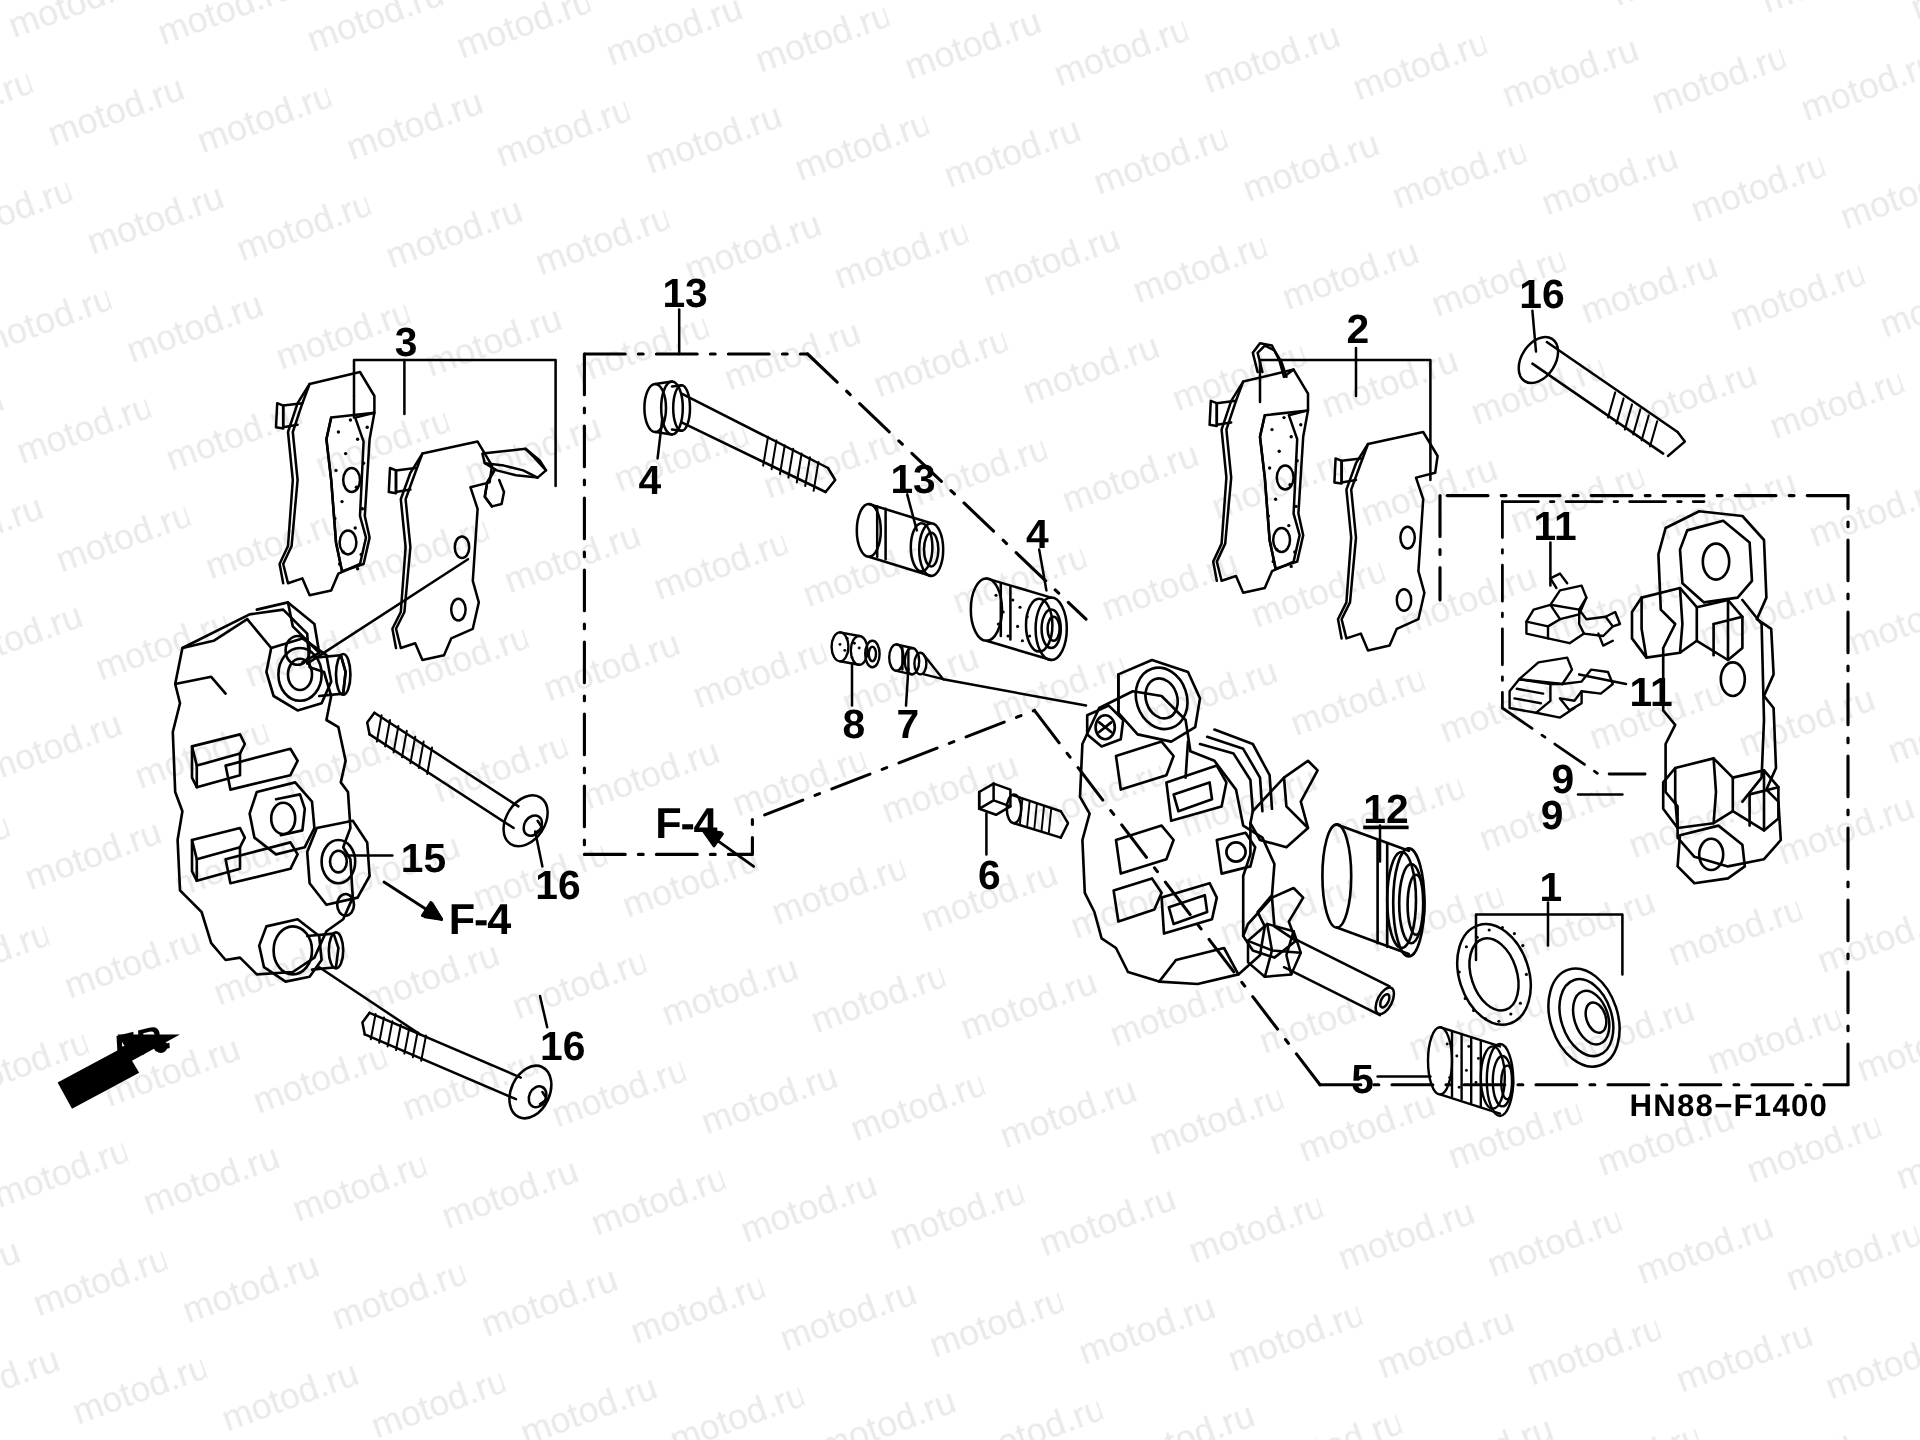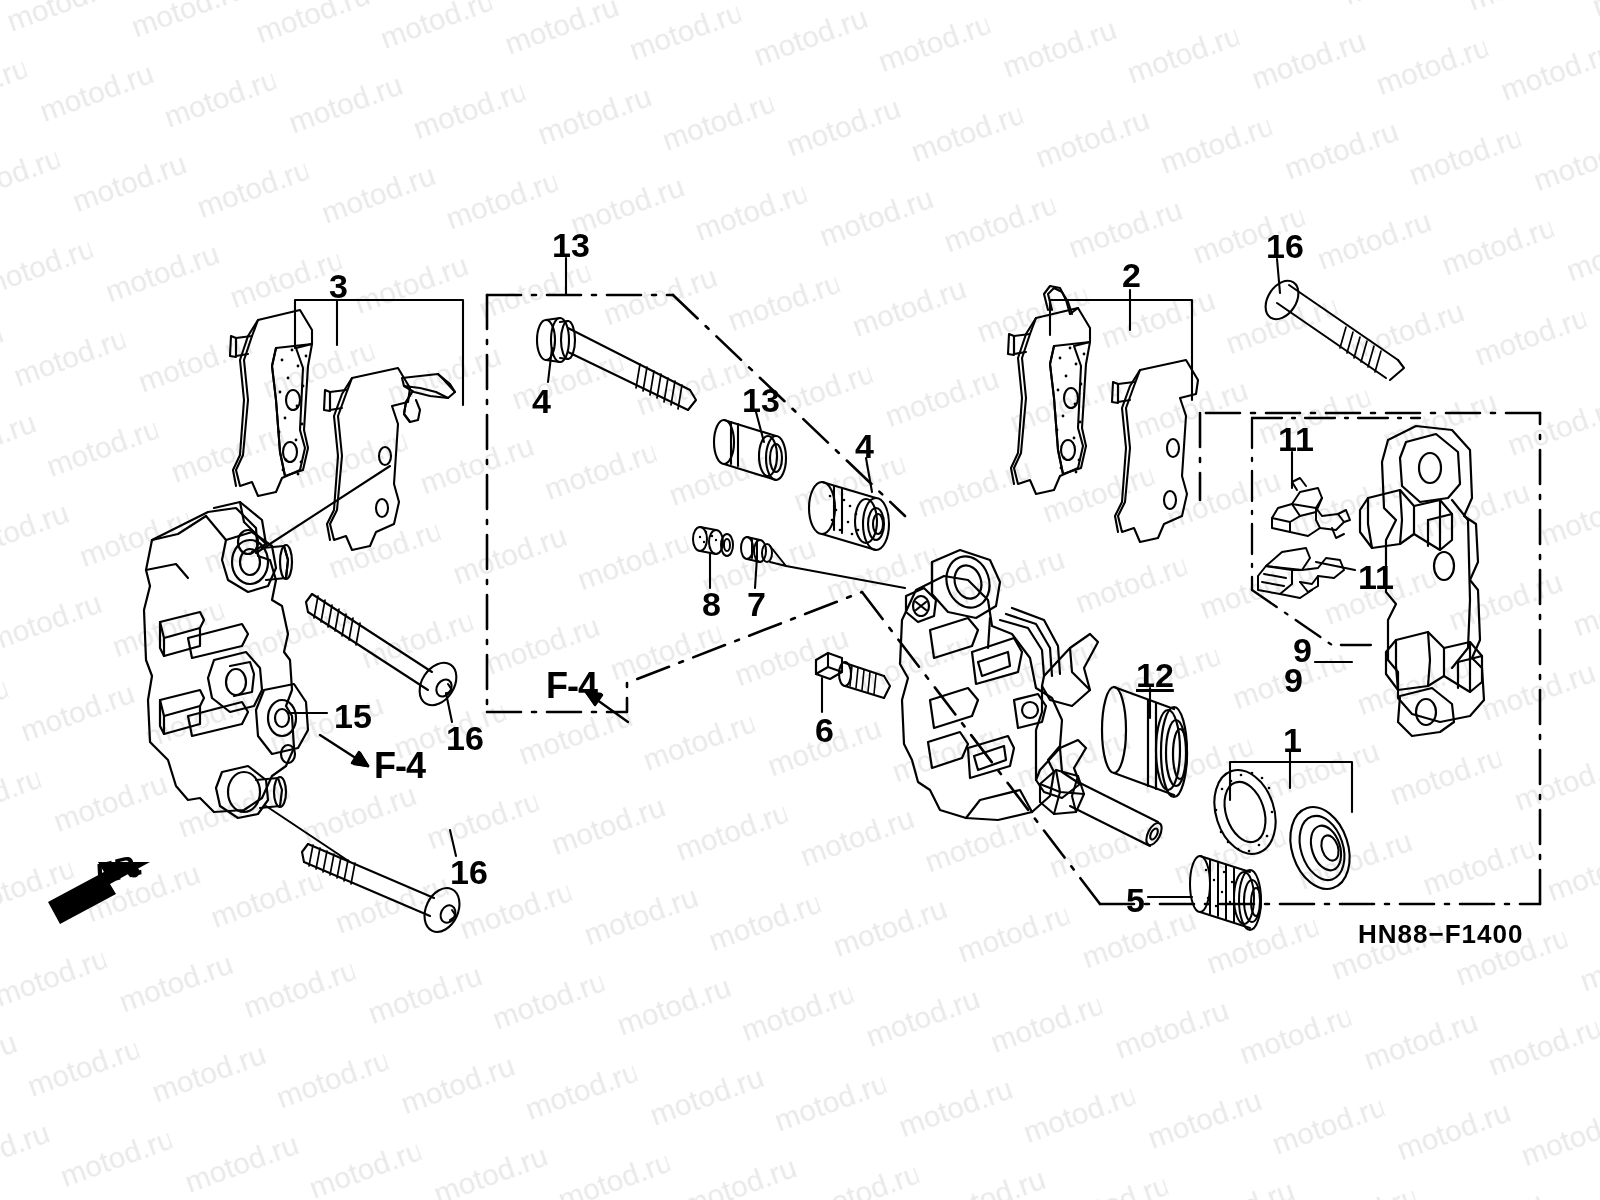--- a/index.html
+++ b/index.html
@@ -6,21 +6,21 @@
   html,body{margin:0;padding:0;background:#fff;}
   body{width:1600px;height:1200px;overflow:hidden;
        font-family:"Liberation Sans",sans-serif;}
   #stage{position:relative;width:1600px;height:1200px;background:#ffffff;overflow:hidden;}
   #wm{position:absolute;inset:0;z-index:1;pointer-events:none;}
   #art{position:absolute;inset:0;z-index:2;}
   .cal{position:absolute;z-index:3;font-weight:bold;color:#000;
        font-family:"Liberation Sans",sans-serif;line-height:1;}
   .n{font-size:34px;}
   .f4{font-size:36px;letter-spacing:-1px;}
-  .code{font-size:26px;letter-spacing:1px;margin-top:13px;}
+  .code{font-size:26px;letter-spacing:1px;}
   .frlabel{font-size:30px;font-style:italic;}
 </style>
 </head>
 <body>
 
 <div id="stage">
 
   <svg id="wm" viewBox="0 0 1600 1200">
     <defs>
       <pattern id="wmpat" width="230" height="96" patternUnits="userSpaceOnUse" patternTransform="rotate(-20)">

